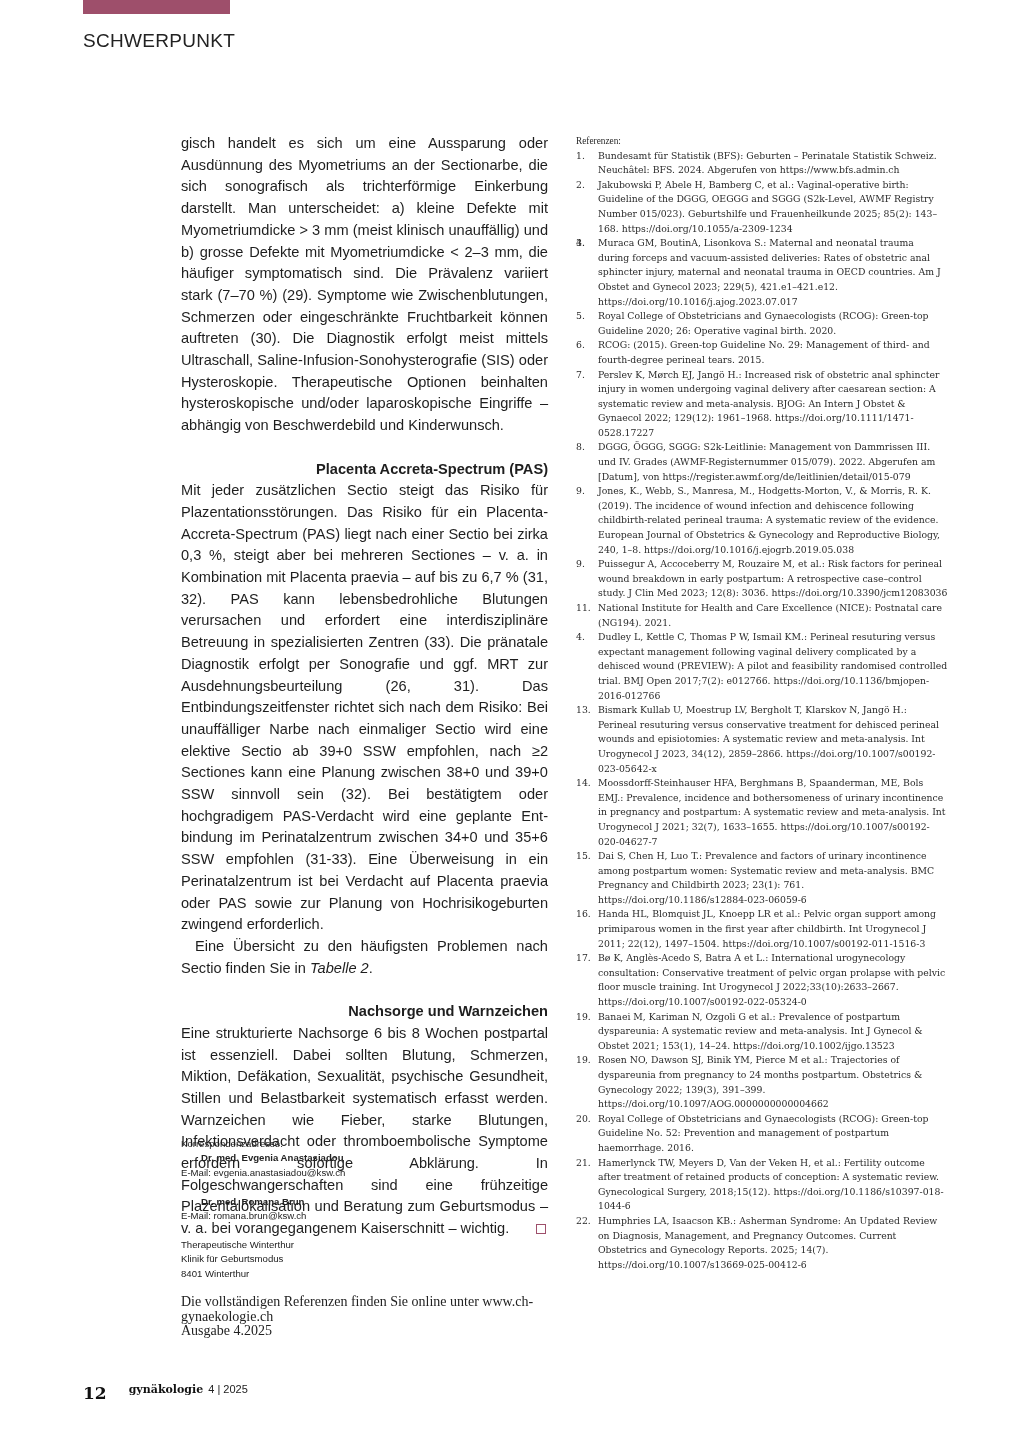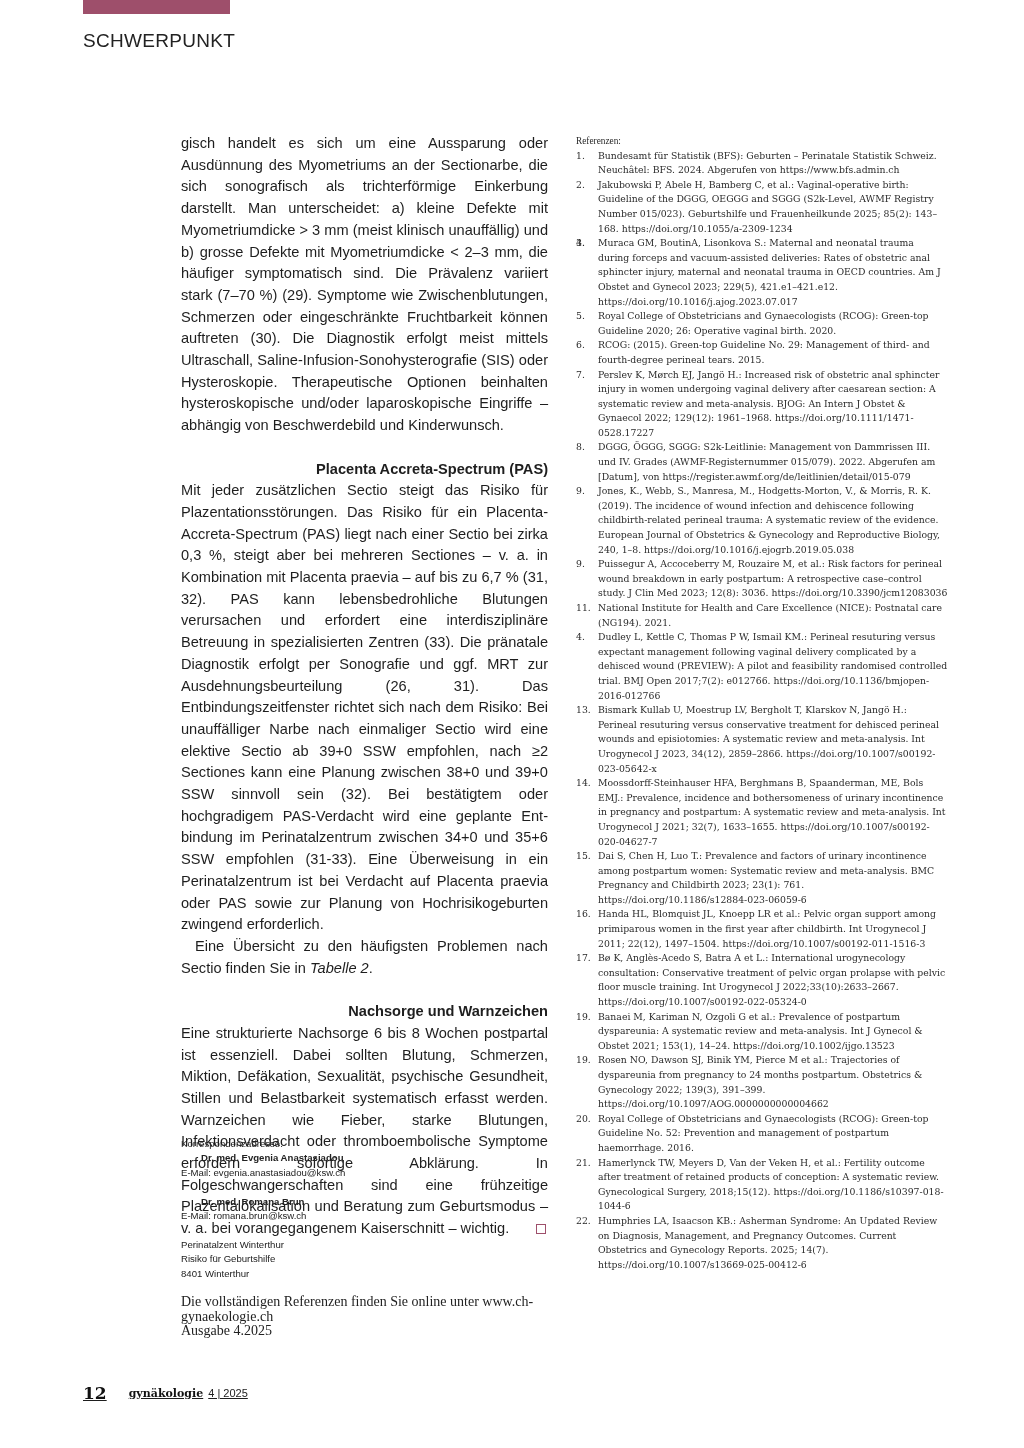--- a/index.html
+++ b/index.html
@@ -14,21 +14,21 @@
   .end-mark { display: inline-block; width: 8px; height: 8px; border: 1.6px solid #9e4f6b; float: right; margin-top: 6px; margin-right: 2px; }
   .contact { position: absolute; left: 181px; top: 1137px; width: 380px; font-family: "Liberation Sans", sans-serif; font-size: 9.6px; line-height: 14.4px; color: #222; }
   .contact .b { font-weight: bold; margin-left: 20px; }
   .contact .sp { height: 14.4px; }
   .contact .serif { font-family: "Liberation Serif", serif; font-size: 14px; }
   .col-right { position: absolute; left: 576px; top: 134px; width: 372px; font-family: "DejaVu Serif", serif; font-size: 9.3px; line-height: 14.6px; color: #2a2a2a; }
   .col-right .ref-head { margin: 0; font-family: Liberation Serif, serif; }
   .col-right ol { margin: 0; padding: 0; list-style: none; }
   .col-right li { position: relative; padding-left: 22px; }
   .col-right li .num { position: absolute; left: 0; top: 0; }
-  .footer { position: absolute; left: 83px; top: 1383px; font-family: "DejaVu Serif", serif; display: flex; align-items: center; text-decoration: underline; }
+  .footer { position: absolute; left: 83px; top: 1383px; font-family: "DejaVu Serif", serif; display: flex; align-items: flex-start; }
   .footer .page { font-size: 17px; font-weight: bold; color: #111; margin-right: 22px; }
   .footer .journal { font-size: 11px; font-weight: bold; color: #111; margin-right: 5px; }
   .footer .issue { font-family: "Liberation Sans", sans-serif; font-size: 11px; color: #222; }
 </style>
 </head>
 <body>
 
 <div class="top-bar"></div>
 <div class="section-label">SCHWERPUNKT</div>
 
@@ -44,22 +44,22 @@
 </div>
 
 <div class="contact">
   <div>Korrespondenzadresse:</div>
   <div class="b">Dr. med. Evgenia Anastasiadou</div>
   <div>E-Mail: evgenia.anastasiadou@ksw.ch</div>
   <div class="sp"></div>
   <div class="b">Dr. med. Romana Brun</div>
   <div>E-Mail: romana.brun@ksw.ch</div>
   <div class="sp"></div>
-  <div>Perinatalzent Winterthur</div>
-  <div>Risiko für Geburtshilfe</div>
+  <div>Therapeutische Winterthur</div>
+  <div>Klinik für Geburtsmodus</div>
   <div>8401 Winterthur</div>
   <div class="sp"></div>
   <div class="serif">Die vollständigen Referenzen finden Sie online unter www.ch-gynaekologie.ch</div>
   <div class="serif">Ausgabe 4.2025</div>
 </div>
 
 <div class="col-right">
   <p class="ref-head">Referenzen:</p>
   <ol>
     <li><span class="num">1.</span><span>Bundesamt für Statistik (BFS): Geburten – Perinatale Statistik Schweiz. Neuchâtel: BFS. 2024. Abgerufen von https://www.bfs.admin.ch</span></li>

